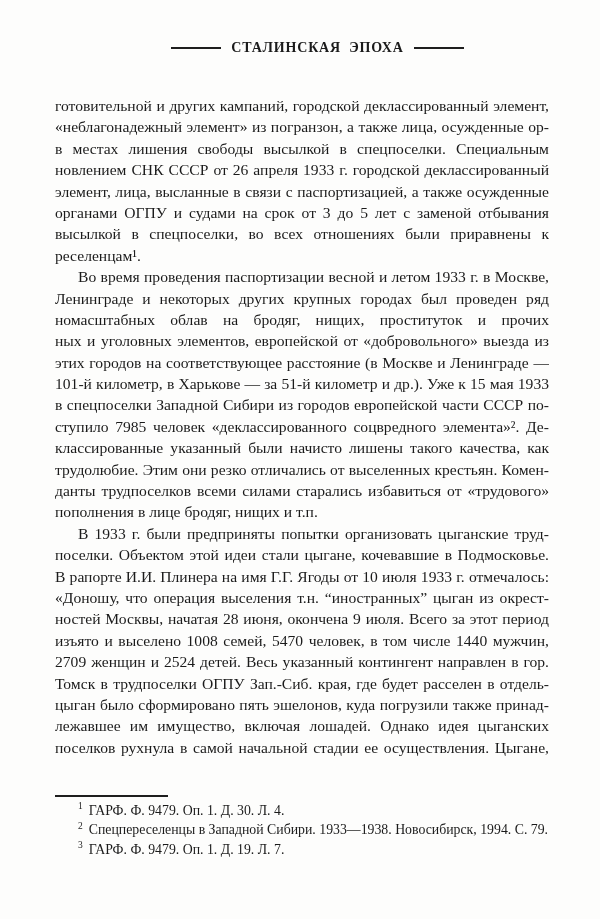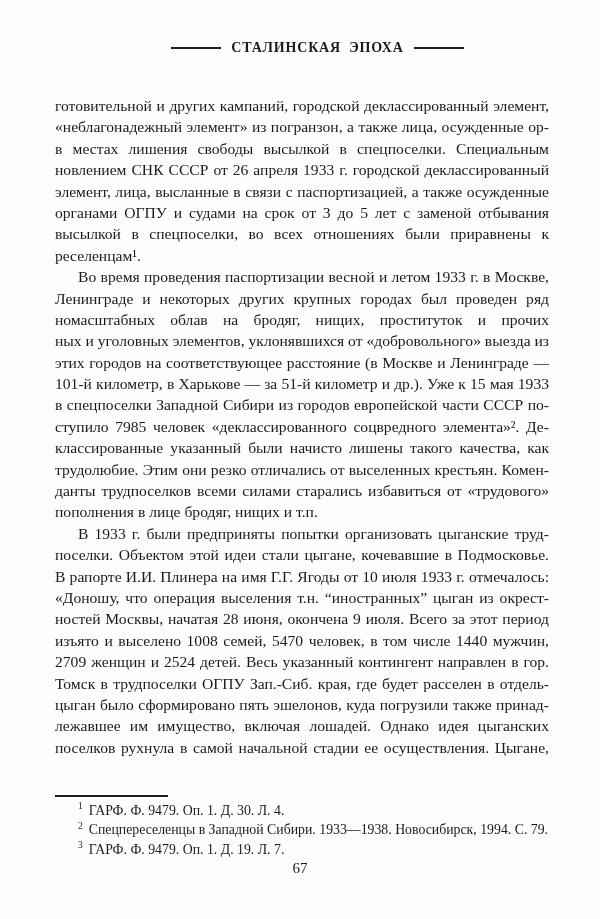--- a/index.html
+++ b/index.html
@@ -116,21 +116,21 @@
       <div class="line">«неблагонадежный элемент» из погранзон, а также лица, осужденные ор-</div>
       <div class="line">в местах лишения свободы высылкой в спецпоселки. Специальным поста-</div>
       <div class="line">новлением СНК СССР от 26 апреля 1933 г. городской деклассированный</div>
       <div class="line">элемент, лица, высланные в связи с паспортизацией, а также осужденные</div>
       <div class="line">органами ОГПУ и судами на срок от 3 до 5 лет с заменой отбывания срока</div>
       <div class="line">высылкой в спецпоселки, во всех отношениях были приравнены к спецпе-</div>
       <div class="line par-end">реселенцам¹.</div>
       <div class="line indent">Во время проведения паспортизации весной и летом 1933 г. в Москве,</div>
       <div class="line">Ленинграде и некоторых других крупных городах был проведен ряд круп-</div>
       <div class="line">номасштабных облав на бродяг, нищих, проституток и прочих полууголов-</div>
-      <div class="line">ных и уголовных элементов, уклонявшихся от «добровольного» выезда из</div>
+      <div class="line">ных и уголовных элементов, европейской от «добровольного» выезда из</div>
       <div class="line">этих городов на соответствующее расстояние (в Москве и Ленинграде — за</div>
       <div class="line">101-й километр, в Харькове — за 51-й километр и др.). Уже к 15 мая 1933 г.</div>
       <div class="line">в спецпоселки Западной Сибири из городов европейской части СССР по-</div>
       <div class="line">ступило 7985 человек «деклассированного соцвредного элемента»². Де-</div>
       <div class="line">классированные указанный были начисто лишены такого качества, как</div>
       <div class="line">трудолюбие. Этим они резко отличались от выселенных крестьян. Комен-</div>
       <div class="line">данты трудпоселков всеми силами старались избавиться от «трудового»</div>
       <div class="line par-end">пополнения в лице бродяг, нищих и т.п.</div>
       <div class="line indent">В 1933 г. были предприняты попытки организовать цыганские труд-</div>
       <div class="line">поселки. Объектом этой идеи стали цыгане, кочевавшие в Подмосковье.</div>
@@ -146,15 +146,14 @@
     </div>
 
   <div class="footnote-sep"></div>
 
   <div class="footnotes">
       <div class="footnote"><span class="fn-num">1</span><span class="fn-text">ГАРФ. Ф. 9479. Оп. 1. Д. 30. Л. 4.</span></div>
       <div class="footnote"><span class="fn-num">2</span><span class="fn-text">Спецпереселенцы в Западной Сибири. 1933—1938. Новосибирск, 1994. С. 79.</span></div>
       <div class="footnote"><span class="fn-num">3</span><span class="fn-text">ГАРФ. Ф. 9479. Оп. 1. Д. 19. Л. 7.</span></div>
     </div>
 
-  <div class="page-number">67</div>
 
 </div>
 
 </body></html>

